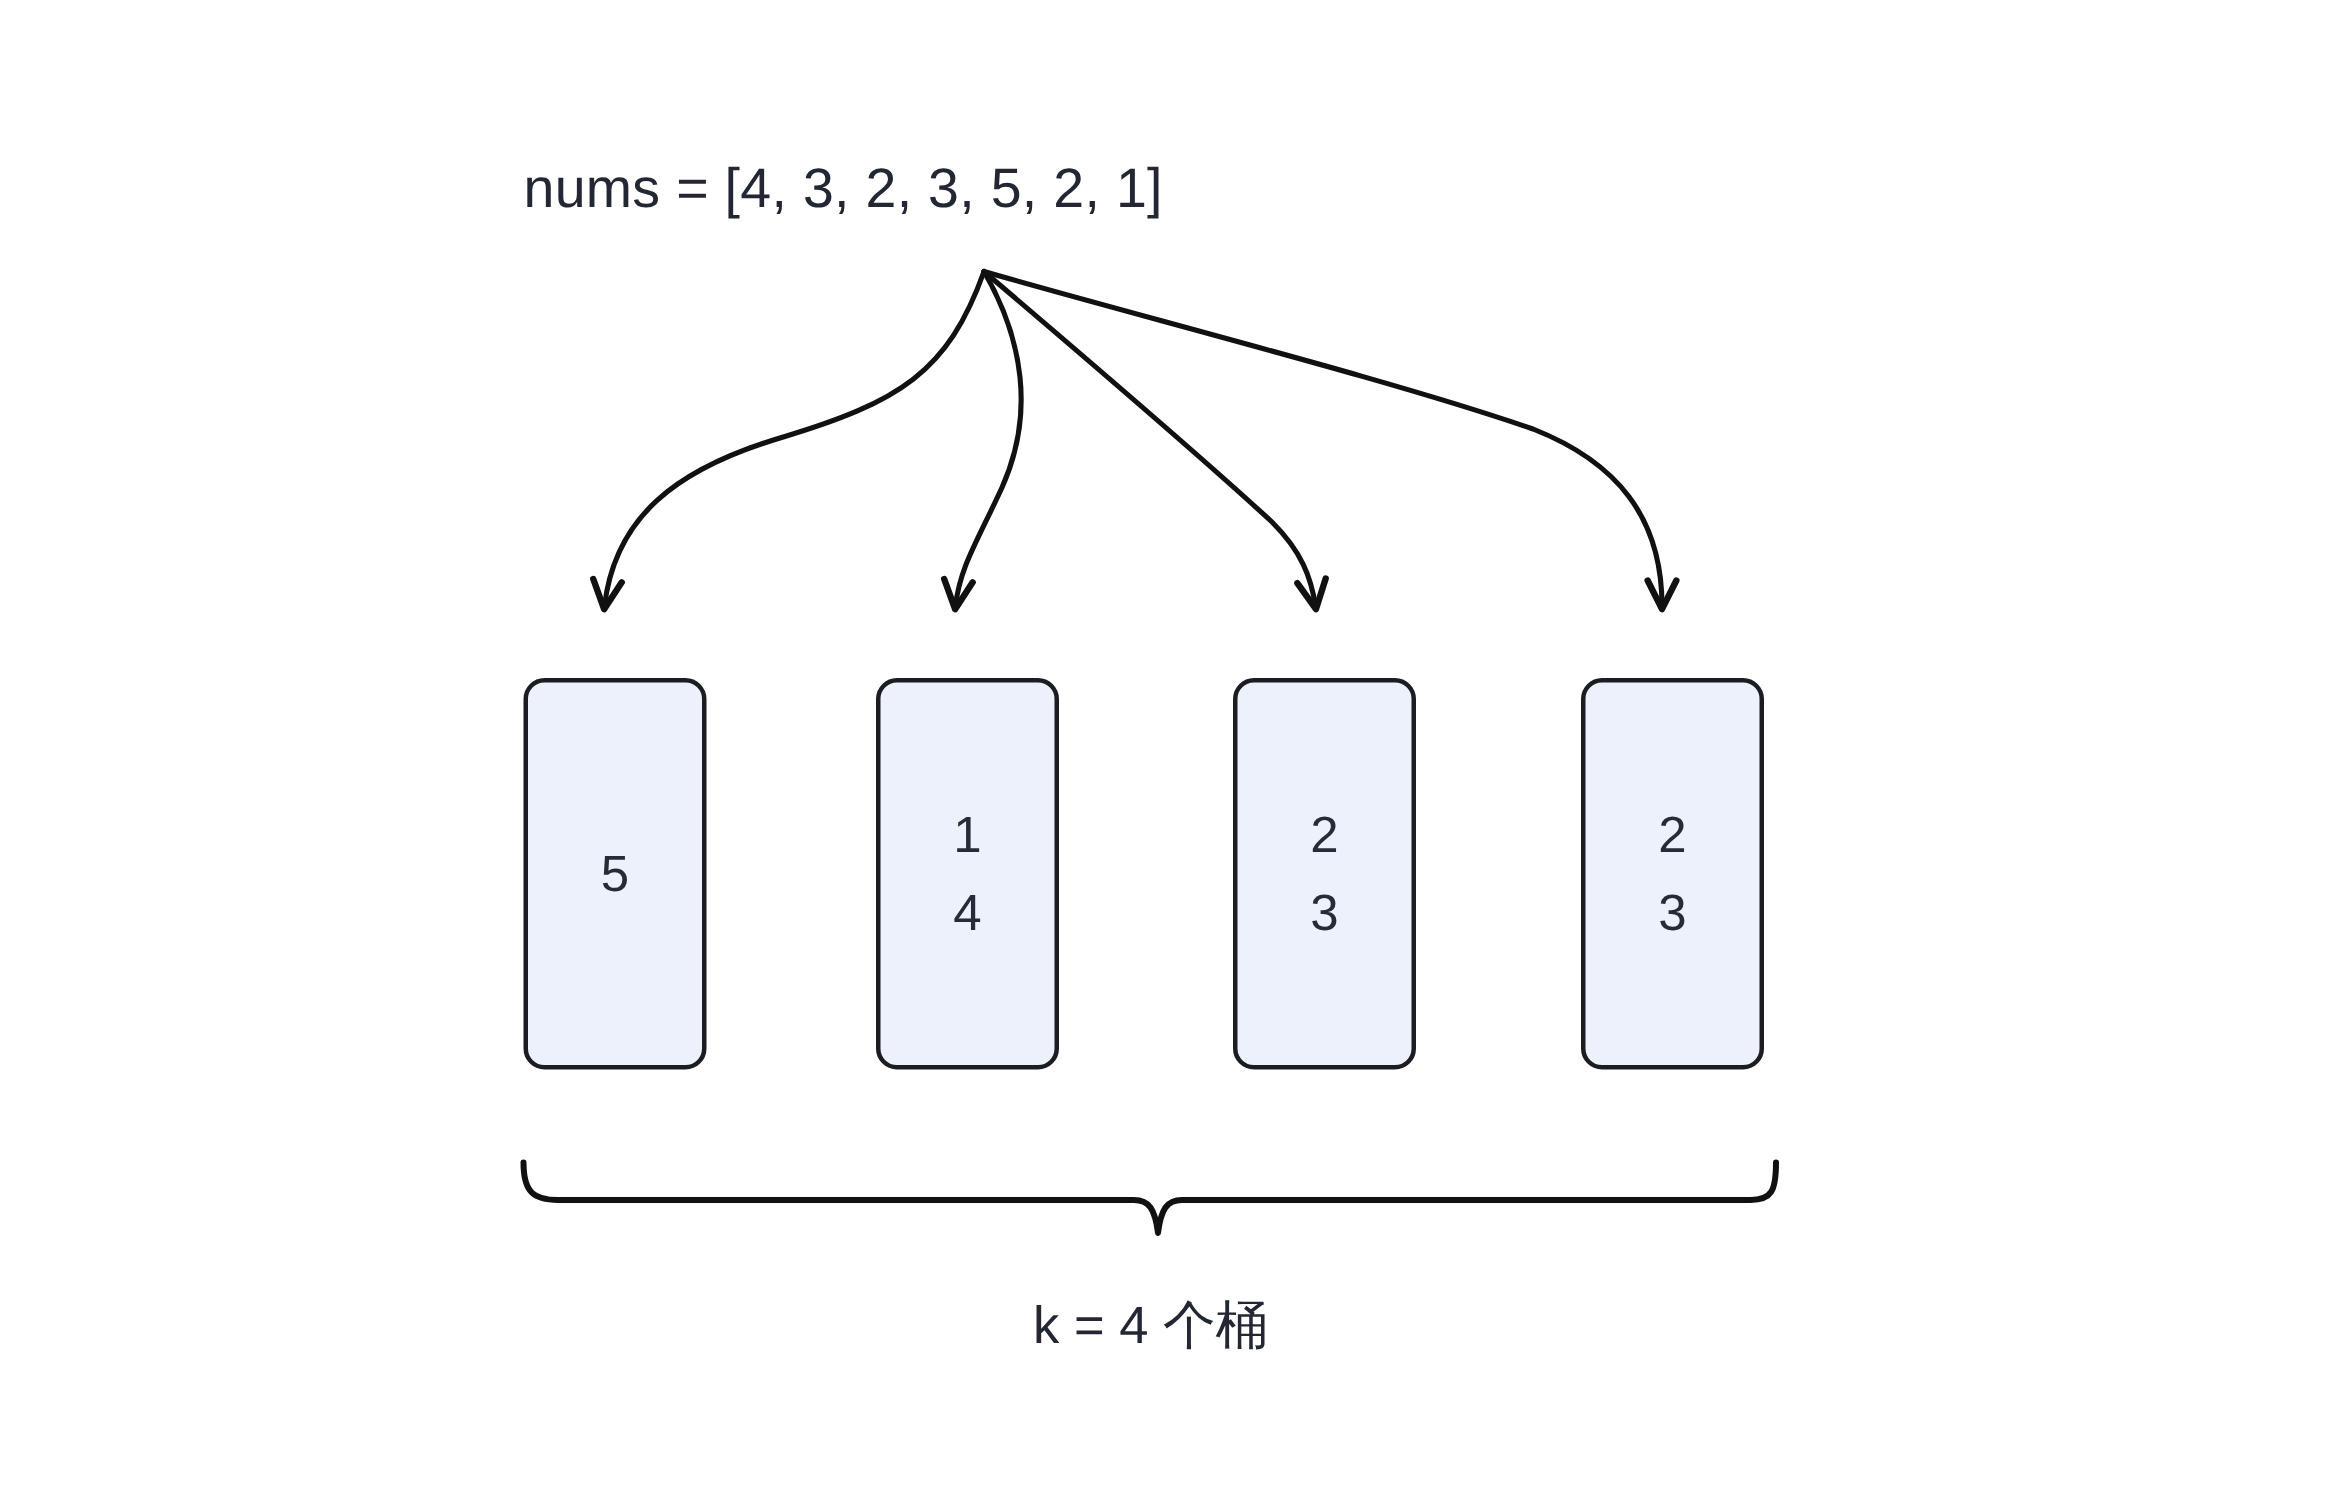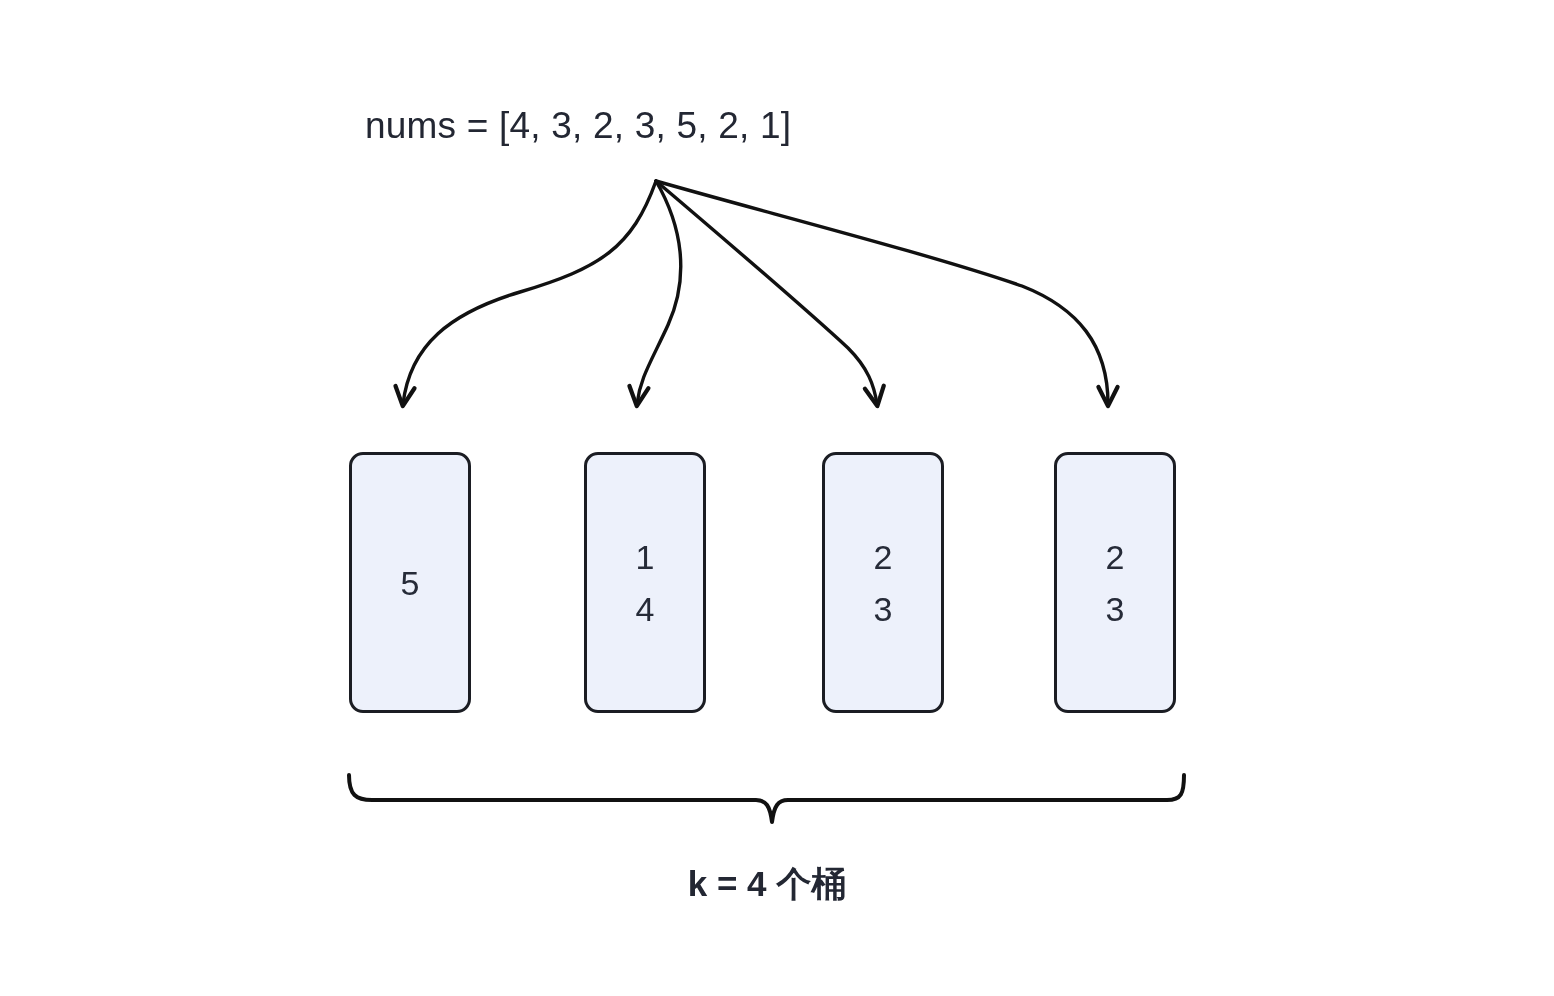--- a/index.html
+++ b/index.html
@@ -32,21 +32,20 @@
   }
   .array-label {
     position: absolute;
     left: 349px;
     top: 103px;
     font-size: 37px;
     line-height: 46px;
     letter-spacing: 0.2px;
     color: #232733;
     white-space: nowrap;
-    margin-left: 16px;
   }
   .bucket {
     position: absolute;
     top: 452px;
     width: 122px;
     height: 261px;
     background: #edf1fb;
     border: 3px solid #1b1d23;
     border-radius: 14px;
     display: flex;
@@ -68,21 +67,21 @@
   .k-label {
     position: absolute;
     left: 0;
     top: 862px;
     width: 1554px;
     text-align: center;
     font-size: 35px;
     line-height: 44px;
     color: #232733;
   }
-  .k-label span { display: inline-block; font-weight: bold; }
+  .k-label span { display: inline-block; }
   .k-label-inner {
     position: relative;
     left: -10px;
   }
 </style>
 </head>
 <body>
 
 <div id="diagram-root">
 

